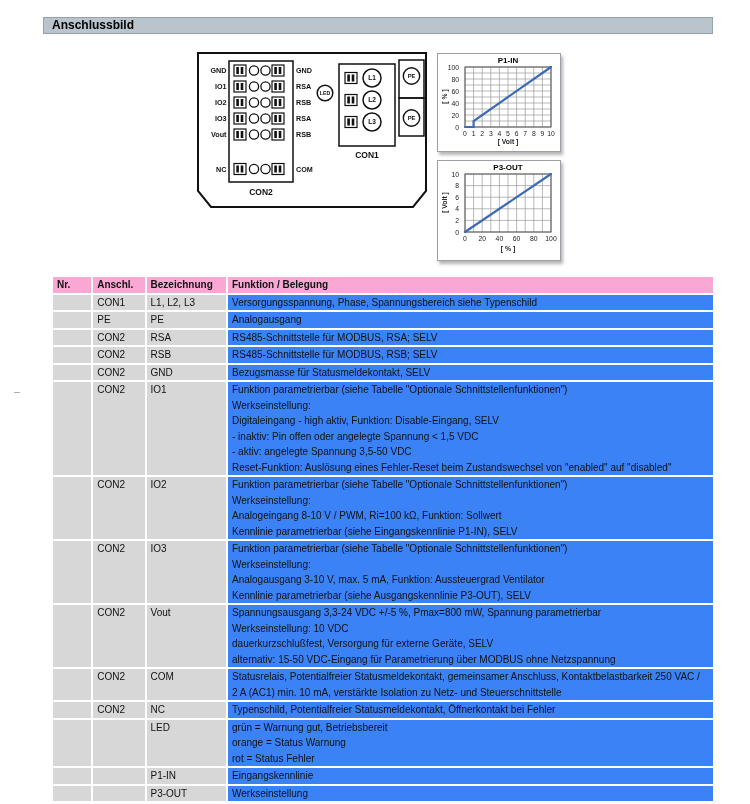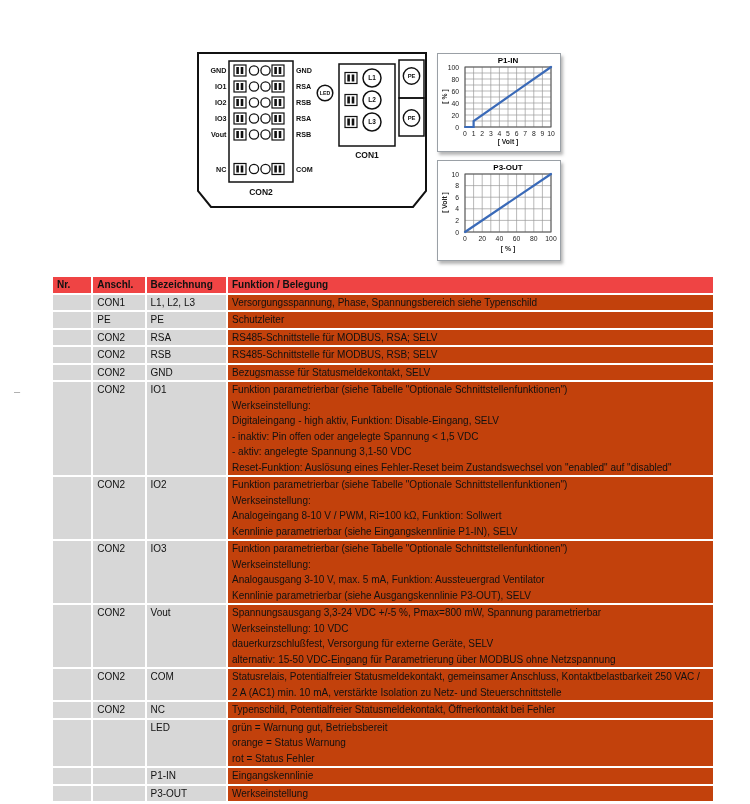--- a/index.html
+++ b/index.html
@@ -15,30 +15,31 @@
   .chart-box{position:absolute;background:#fff;border:1px solid #9aa0a6;box-shadow:2px 3px 3px rgba(110,110,110,.5);}
   .chart-title{position:absolute;left:27px;width:86px;top:2px;text-align:center;font-size:8px;font-weight:bold;color:#000;}
   .chart-xlabel{position:absolute;left:27px;width:86px;text-align:center;font-size:6.8px;font-weight:bold;color:#222;}
   .chart-ylabel{position:absolute;width:60px;text-align:center;font-size:6.8px;font-weight:bold;color:#222;transform:rotate(-90deg);}
   .tick{position:absolute;font-size:6.8px;color:#222;line-height:7px;}
 
   
   table.ctable{position:absolute;left:51px;top:275px;width:664px;border-collapse:separate;border-spacing:2px;table-layout:fixed;}
   .ctable th,.ctable td{padding:0 4px;text-align:left;vertical-align:top;font-size:10px;line-height:15.5px;
     white-space:nowrap;overflow:hidden;}
-  .ctable th{background:#ef4444;font-weight:bold;margin-top:11px;}
+  .ctable th{background:#f9a8d4;font-weight:bold;margin-top:11px;}
   td.cg{background:#d7d7d7;}
-  td.cl{background:#c2410c;}
+  td.cl{background:#3b82f6;}
   .fline{white-space:nowrap;overflow:hidden;line-height:15.5px;}
 </style>
 </head>
 <body>
 
 <div class="page">
 
+  <div class="title-bar">Anschlussbild</div>
 
   <div class="change-mark">–</div>
 
   <svg id="device" viewBox="0 0 240 165" style="position:absolute;left:192px;top:50px;width:240px;height:165px;">
     <polygon points="6,3 234,3 234,141 221,157 19,157 6,141" fill="#fff" stroke="#111" stroke-width="2"></polygon>
     <rect x="37" y="11" width="64" height="121" fill="none" stroke="#111" stroke-width="1.5"></rect>
     <g id="con2-rows">
         <g>
           <text x="34.5" y="23.3" text-anchor="end" font-size="7.2" font-weight="bold" font-family="&quot;Liberation Sans&quot;,sans-serif" fill="#111">GND</text>
           <rect x="42" y="15" width="12" height="11" fill="#fff" stroke="#111" stroke-width="1.2"></rect>
@@ -261,21 +262,21 @@
           <td class="cg">L1, L2, L3</td>
           <td class="cl">
             <div class="fline">Versorgungsspannung, Phase, Spannungsbereich siehe Typenschild</div>
           </td>
         </tr>
         <tr>
           <td class="cg"></td>
           <td class="cg">PE</td>
           <td class="cg">PE</td>
           <td class="cl">
-            <div class="fline">Schutzleiter</div>
+            <div class="fline">Analogausgang</div>
           </td>
         </tr>
         <tr>
           <td class="cg"></td>
           <td class="cg">CON2</td>
           <td class="cg">RSA</td>
           <td class="cl">
             <div class="fline">RS485-Schnittstelle für MODBUS, RSA; SELV</div>
           </td>
         </tr>
@@ -297,21 +298,21 @@
         </tr>
         <tr>
           <td class="cg"></td>
           <td class="cg">CON2</td>
           <td class="cg">IO1</td>
           <td class="cl">
             <div class="fline">Funktion parametrierbar (siehe Tabelle "Optionale Schnittstellenfunktionen")</div>
             <div class="fline">Werkseinstellung:</div>
             <div class="fline">Digitaleingang - high aktiv, Funktion: Disable-Eingang, SELV</div>
             <div class="fline">- inaktiv: Pin offen oder angelegte Spannung &lt; 1,5 VDC</div>
-            <div class="fline">- aktiv: angelegte Spannung 3,1-50 VDC</div>
+            <div class="fline">- aktiv: angelegte Spannung 3,5-50 VDC</div>
             <div class="fline">Reset-Funktion: Auslösung eines Fehler-Reset beim Zustandswechsel von "enabled" auf "disabled"</div>
           </td>
         </tr>
         <tr>
           <td class="cg"></td>
           <td class="cg">CON2</td>
           <td class="cg">IO2</td>
           <td class="cl">
             <div class="fline">Funktion parametrierbar (siehe Tabelle "Optionale Schnittstellenfunktionen")</div>
             <div class="fline">Werkseinstellung:</div>

